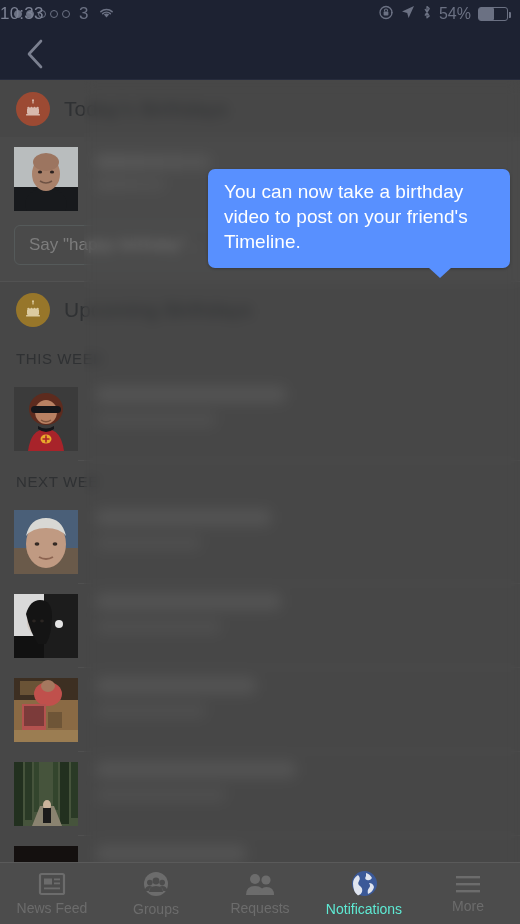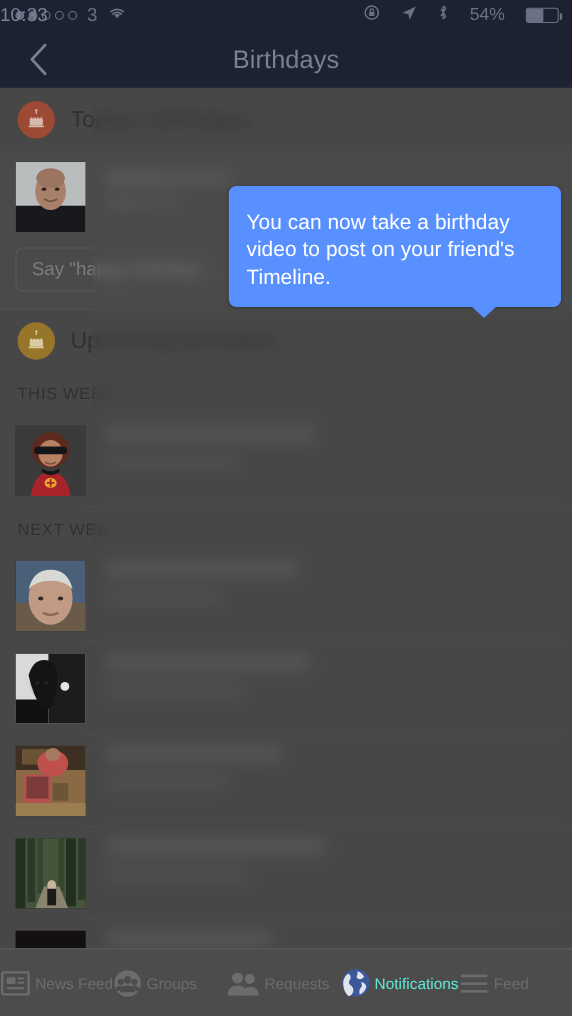--- a/index.html
+++ b/index.html
@@ -24,21 +24,21 @@
   .dots { display:flex; align-items:center; gap:4px; }
   .dot { width:8px; height:8px; border-radius:50%; border:1.4px solid #6b7183; }
   .dot.filled { background:#6b7183; }
   .carrier { font-size:17px; color:#6b7183; margin-left:3px; letter-spacing:0; }
   .wifi { margin-left:4px; display:block; }
   .sb-center {
     position:absolute; left:0; width:520px; text-align:left;
     font-size:17px; color:#7c8294; letter-spacing:0.2px;
   }
   .sb-right {
-    position:absolute; right:12px; display:flex; align-items:center; gap:19px;
+    position:absolute; right:12px; display:flex; align-items:center; gap:7px;
   }
   .battpct { font-size:16px; color:#6b7183; }
   .batt {
     width:30px; height:14px; border:1.5px solid #6b7183; border-radius:3px;
     position:relative; display:inline-block;
   }
   .batt::after {
     content:""; position:absolute; right:-4px; top:4px;
     width:2px; height:6px; background:#6b7183; border-radius:0 1px 1px 0;
   }
@@ -123,43 +123,43 @@
   .blurmask {
     position:absolute; left:84px; top:0; right:0; bottom:0;
     backdrop-filter:blur(6px);
     pointer-events:none;
   }
 
   
   .tooltip {
     position:absolute; left:208px; top:169px; width:302px;
     background:#5890ff; border-radius:7px;
-    padding:21px 16px 14px 16px; z-index:40;
+    padding:10px 16px 14px 16px; z-index:40;
     box-shadow:0 1px 3px rgba(0,0,0,0.25);
   }
   .tooltip p {
     color:#ffffff; font-size:19px; line-height:25px; letter-spacing:0.05px;
   }
   .tooltip .arrow {
     position:absolute; bottom:-10px; left:220px;
     width:0; height:0;
     border-left:12px solid transparent;
     border-right:12px solid transparent;
     border-top:11px solid #5890ff;
   }
 
   
   .tabbar {
     position:absolute; left:0; bottom:0; width:520px; height:62px;
     background:#4c4c4c; border-top:1px solid #5a5a5a;
     display:flex; align-items:center;
   }
   .tab {
-    flex:1 1 0; display:flex; flex-direction:row; align-items:center;
-    gap:4px; height:100%;
+    flex:1 1 0; display:flex; flex-direction:column; align-items:center;
+    justify-content:center; gap:4px; height:100%;
   }
   .tab .lbl { font-size:14px; color:#6c6c6c; }
   .tab.active .lbl { color:#5eead4; }
 </style>
 </head>
 <body>
 
 <div id="screen">
 
   <div class="statusbar">
@@ -208,21 +208,20 @@
         </span>
     </div>
   </div>
 
   <div class="navbar">
     <div class="nav-back">
       <svg width="18" height="30" viewBox="0 0 18 30">
         <path d="M15 2 L3 15 L15 28" stroke="#7b8090" stroke-width="2.6" fill="none" stroke-linecap="round" stroke-linejoin="round"></path>
       </svg>
     </div>
-    <div class="nav-title">Birthdays</div>
   </div>
 
   <div class="content">
 
     <div class="section-head">
       <span class="cake today">
         <svg width="20" height="20" viewBox="0 0 20 20">
           <rect x="9.4" y="1.5" width="1.2" height="3" fill="#d8b9ad"></rect>
           <circle cx="10" cy="1.2" r="1" fill="#d8b9ad"></circle>
           <rect x="4" y="9" width="12" height="6" rx="1.2" fill="#d8b9ad"></rect>
@@ -462,17 +461,17 @@
       </svg>
       <span class="lbl">Notifications</span>
     </div>
 
     <div class="tab">
       <svg width="28" height="20" viewBox="0 0 28 20">
         <rect x="2" y="2" width="24" height="2.4" fill="#6c6c6c"></rect>
         <rect x="2" y="9" width="24" height="2.4" fill="#6c6c6c"></rect>
         <rect x="2" y="16" width="24" height="2.4" fill="#6c6c6c"></rect>
       </svg>
-      <span class="lbl">Feed</span>
+      <span class="lbl">More</span>
     </div>
   </div>
 
 </div>
 
 </body></html>

